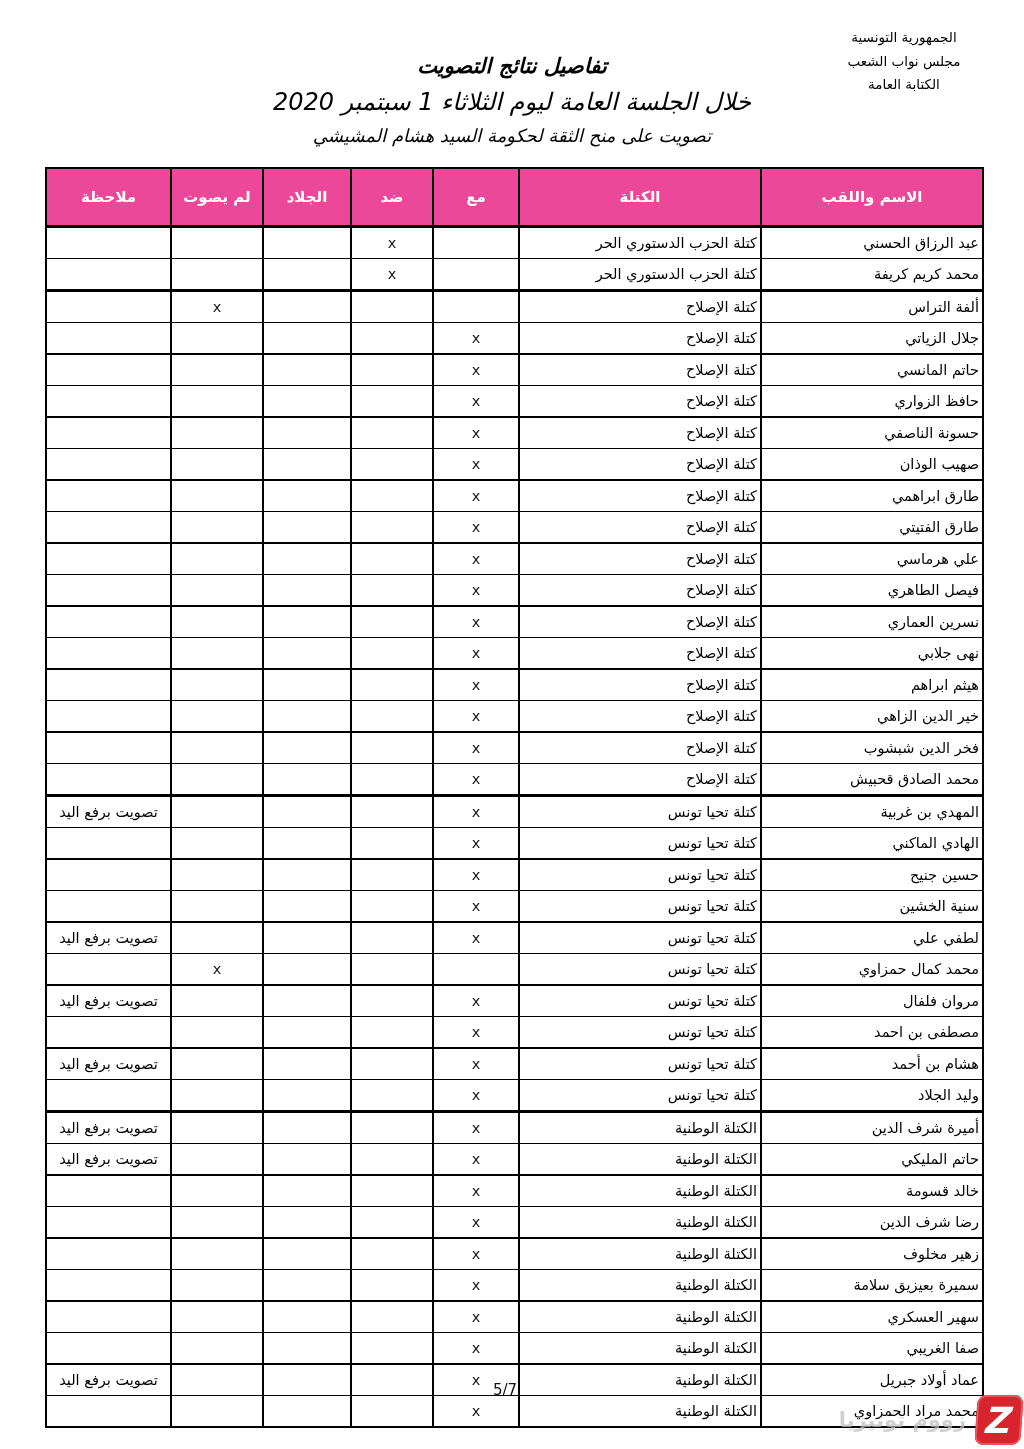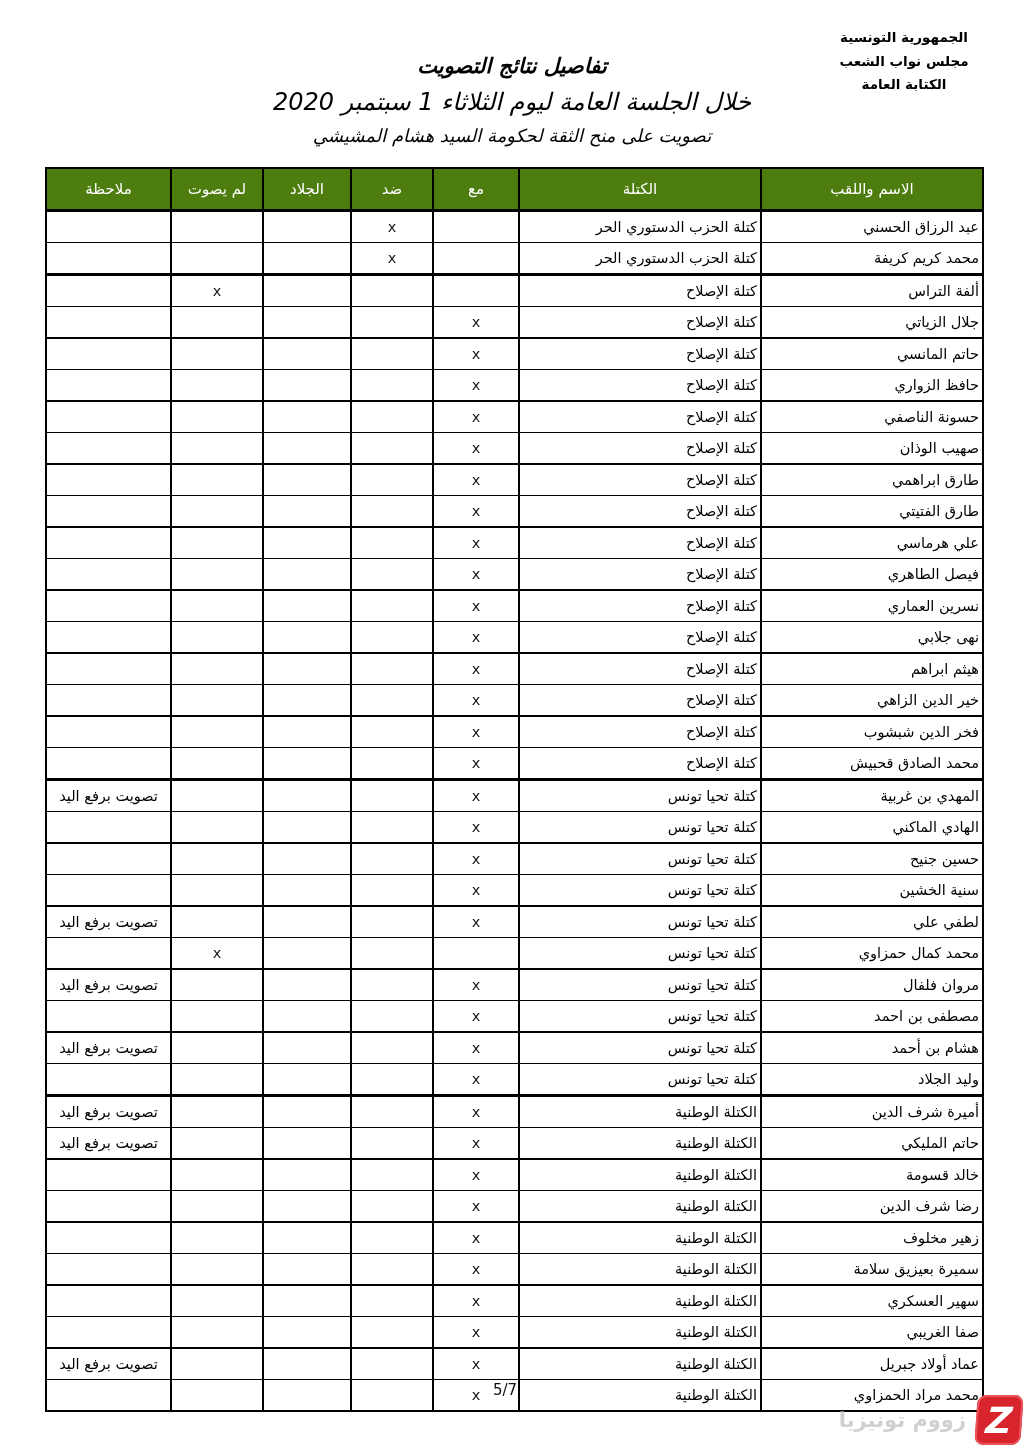--- a/index.html
+++ b/index.html
@@ -1,33 +1,33 @@
 <!DOCTYPE html>
 <html lang="ar"><head>
 <meta charset="utf-8">
 <style>
   html,body{margin:0;padding:0;background:#fff;}
   .page{position:relative;width:1024px;height:1449px;background:#ffffff;overflow:hidden;
         font-family:"DejaVu Sans",sans-serif;color:#000;}
 
   
   .gov-block{position:absolute;top:26px;right:20px;width:200px;text-align:center;
-             direction:rtl;font-weight:bold;font-size:13.5px;line-height:1.75;}
+             direction:rtl;font-weight:normal;font-size:13.5px;line-height:1.75;}
 
   
   .titles{position:absolute;top:54px;right:40px;left:40px;text-align:center;direction:rtl;}
   .title-1{font-size:21px;font-weight:bold;font-style:italic;margin-bottom:10px;}
   .title-2{font-size:24px;font-weight:normal;font-style:italic;margin-bottom:9px;}
   .title-3{font-size:18px;font-weight:normal;font-style:italic;}
 
   
   table.results{position:absolute;top:167px;left:45px;width:937px;direction:rtl;
                 border-collapse:collapse;table-layout:fixed;border:2.5px solid #000;}
-  table.results th{height:40px;background:#4d7c0f;color:#fff;font-weight:normal;font-size:15px;
-                   border:2px solid #000;border-bottom:3px solid #000;padding:0;}
+  table.results th{height:40px;background:#ec4899;color:#fff;font-weight:bold;font-size:15px;
+                   border:2px solid #000;border-bottom:3px solid #000;padding:8px;}
   table.results td{height:30px;border:1px solid #000;border-left:2px solid #000;
                    border-right:2px solid #000;padding:0 3px;font-size:14.5px;
                    overflow:hidden;white-space:nowrap;}
   table.results tr:nth-child(even) td{border-bottom-width:2px;}
   table.results tr.group-start td{border-top-width:3px;}
   td.name-cell{text-align:right;}
   td.bloc-cell{text-align:right;font-size:13.5px;}
   td.mark-cell{text-align:center;font-size:14px;color:#1a1a1a;}
   td.note-cell{text-align:center;font-size:11.5px;}
 

